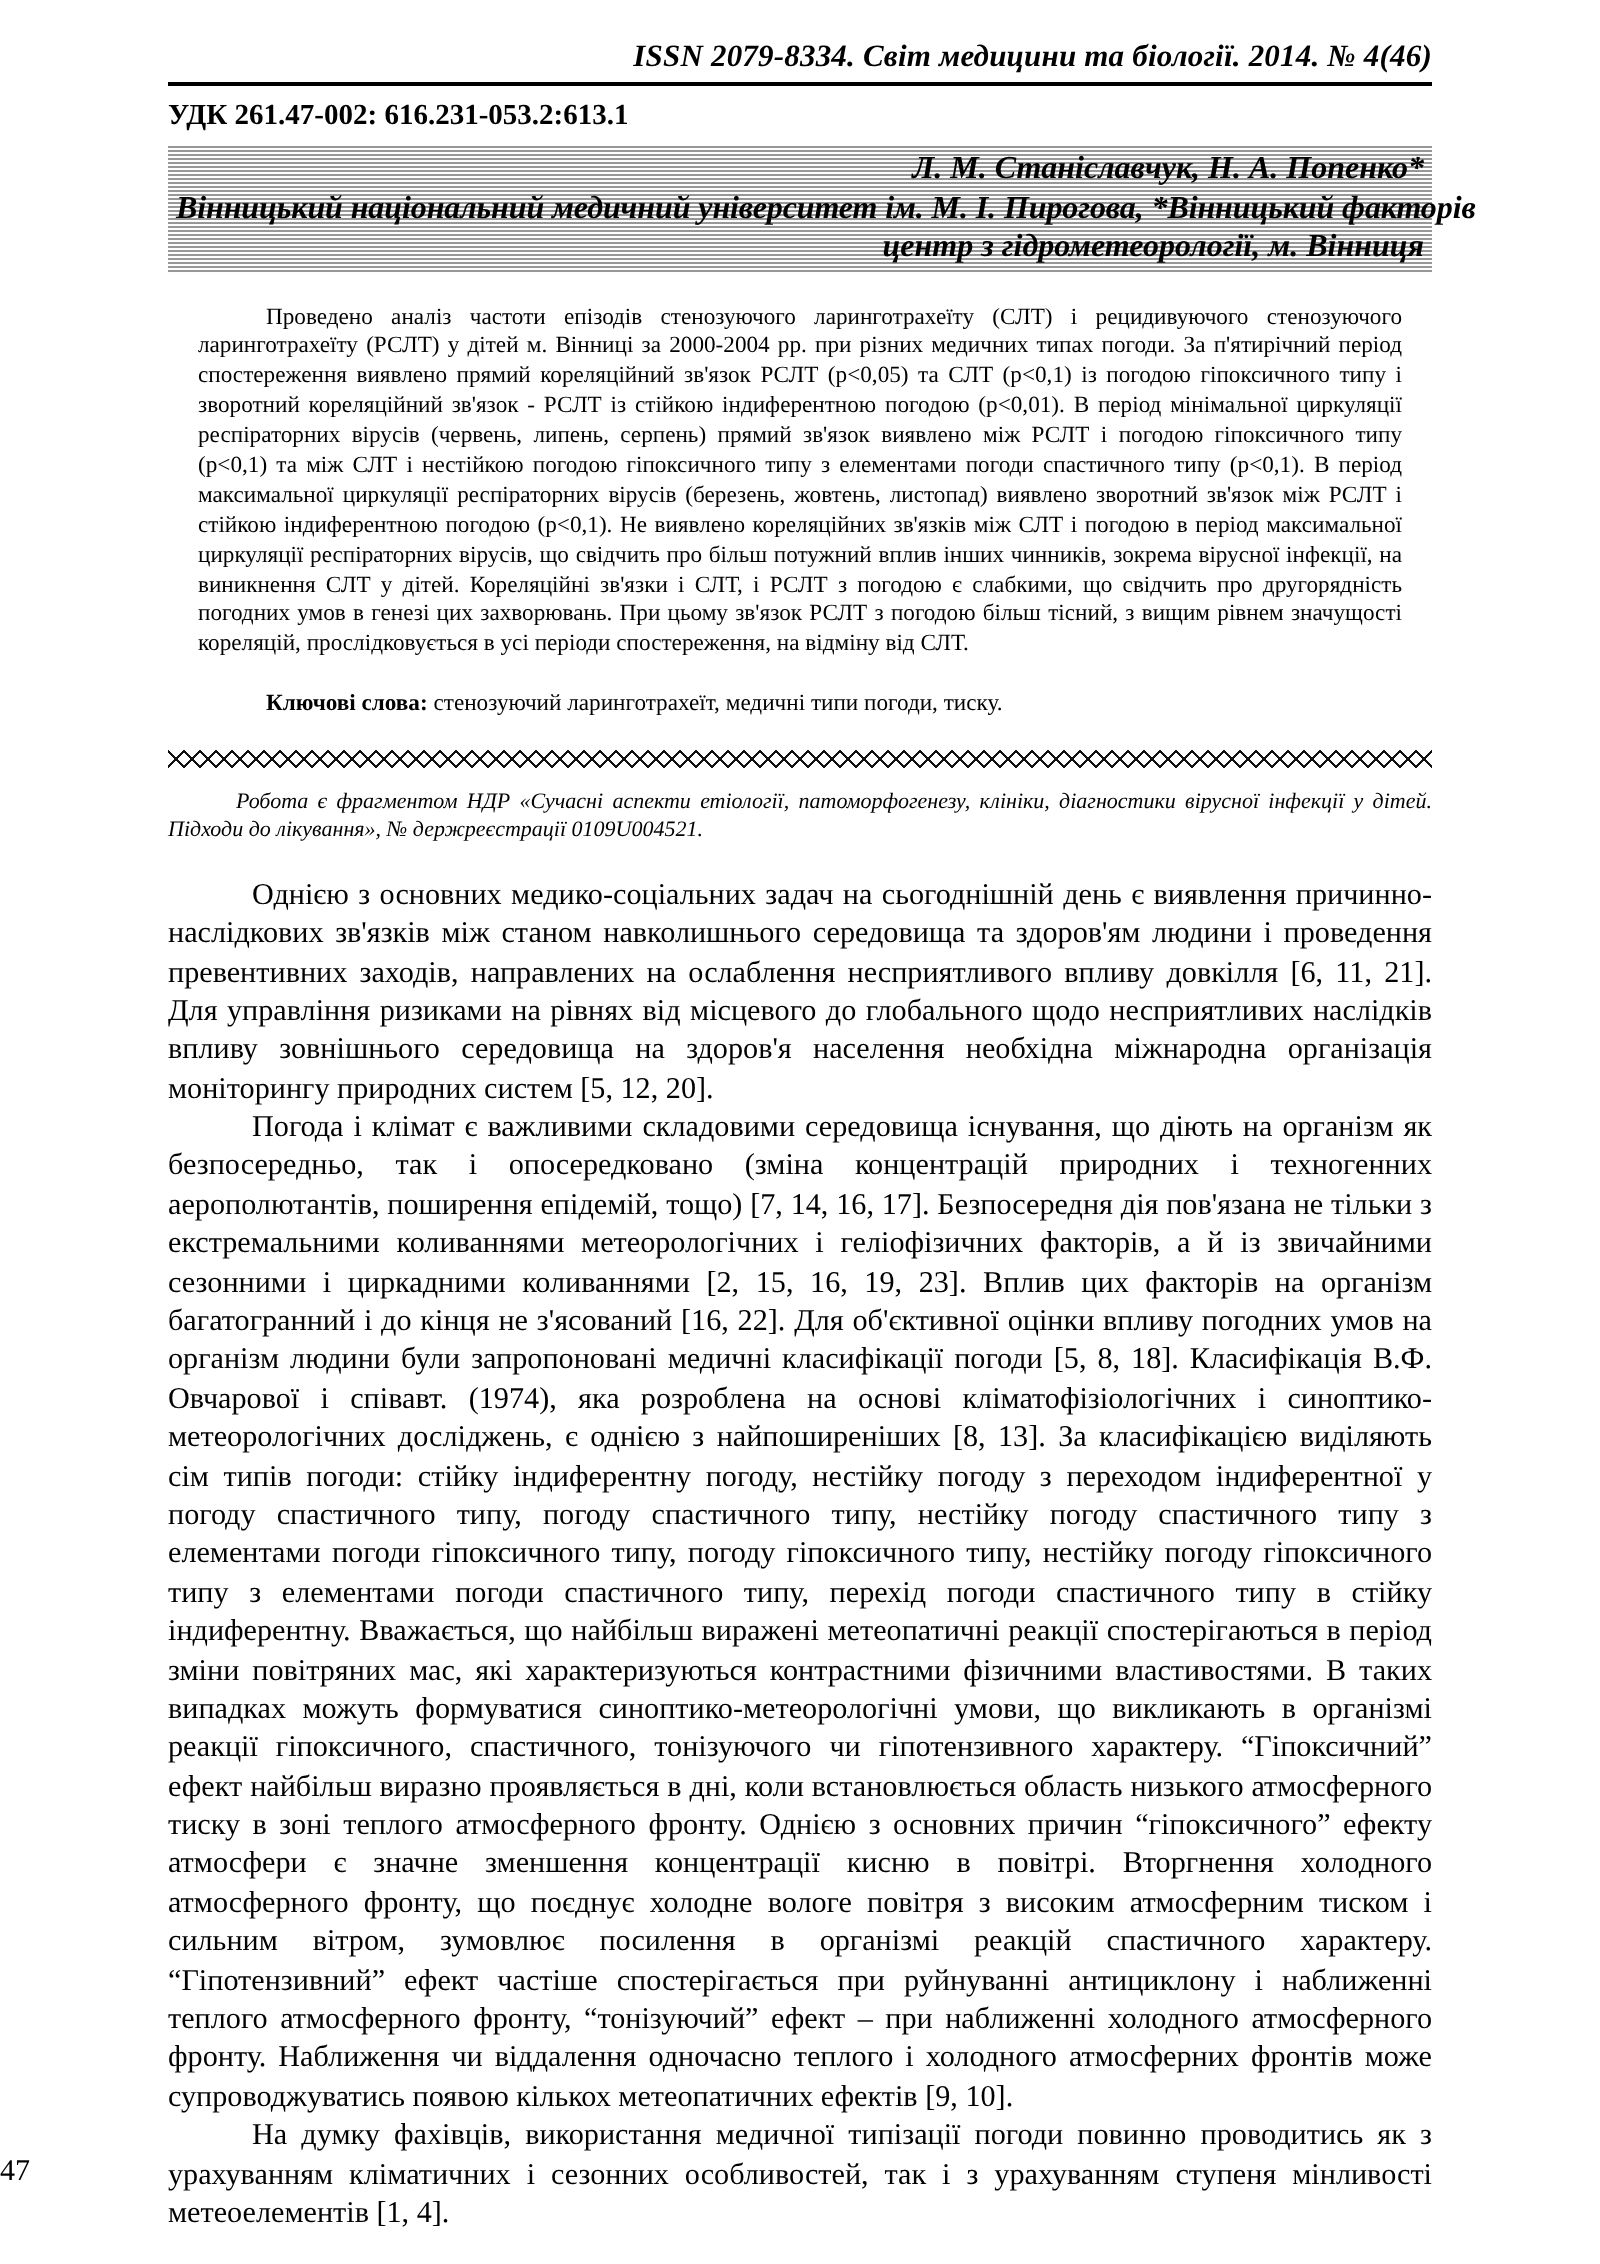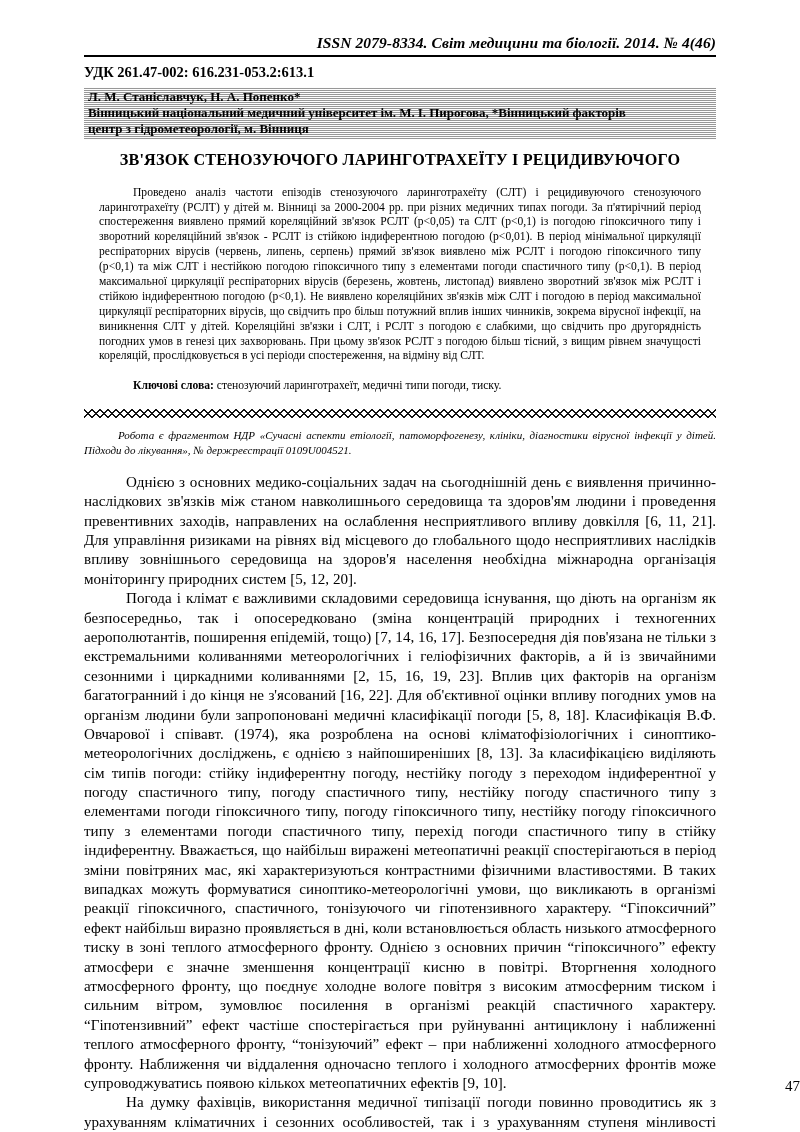--- a/index.html
+++ b/index.html
@@ -27,21 +27,21 @@
     width: 632px;
   }
 
   
   .runhead {
     text-align: right;
     font-style: italic;
     font-weight: bold;
     font-size: 15.5px;
     letter-spacing: 0.1px;
-    padding-top: 34px;
+    padding-top: 20px;
     padding-bottom: 3px;
     white-space: nowrap;
   }
   .runhead-rule {
     border-bottom: 2.2px solid #000;
     margin-bottom: 7px;
   }
 
   
   .udc {
@@ -54,26 +54,27 @@
   .authors-band {
     background-color: #e2e2e2;
     background-image:
       repeating-linear-gradient(
         0deg,
         rgba(255,255,255,0.95) 0px,
         rgba(255,255,255,0.95) 1px,
         rgba(90,90,90,0.55) 1px,
         rgba(90,90,90,0.55) 2px
       );
-    text-align: left;
+    text-align: right;
     font-weight: bold;
-    font-size: 13px;
+    font-size: 16px;
     line-height: 1.22;
     padding: 2px 4px 3px 4px;
     box-sizing: border-box;
+    font-style: italic;
   }
   .authors-band .ln {
     display: block;
     white-space: nowrap;
   }
   .authors-band .ln.wide { letter-spacing: -0.05px; }
 
   
   .article-title {
     text-align: center;
@@ -132,21 +133,21 @@
     text-indent: 42px;
     text-align: justify;
   }
 
   
   .folio {
     position: absolute;
     left: 0;
     right: 0;
     top: 1078px;
-    text-align: right;
+    text-align: left;
     font-size: 15px;
   }
 </style>
 </head>
 <body>
 
 <div class="page">
   <div class="inner">
 
     <div class="runhead">ISSN 2079-8334. Світ медицини та біології. 2014. № 4(46)</div>
@@ -154,21 +155,20 @@
 
     <div class="udc">УДК 261.47-002: 616.231-053.2:613.1</div>
 
     <div class="authors-band">
       <span class="ln">Л. М. Станіславчук, Н. А. Попенко*</span>
       <span class="ln wide">Вінницький національний медичний університет ім. М. І. Пирогова, *Вінницький факторів</span>
       <span class="ln">центр з гідрометеорології, м. Вінниця</span>
     </div>
 
     <div class="article-title">
-      <span class="ln">ЗВ'ЯЗОК СТЕНОЗУЮЧОГО ЛАРИНГОТРАХЕЇТУ І РЕЦИДИВУЮЧОГО</span>
     </div>
 
     <div class="abstract">Проведено аналіз частоти епізодів стенозуючого ларинготрахеїту (СЛТ) і рецидивуючого стенозуючого ларинготрахеїту (РСЛТ) у дітей м. Вінниці за 2000-2004 рр. при різних медичних типах погоди. За п'ятирічний період спостереження виявлено прямий кореляційний зв'язок РСЛТ (p&lt;0,05) та СЛТ (p&lt;0,1) із погодою гіпоксичного типу і зворотний кореляційний зв'язок - РСЛТ із стійкою індиферентною погодою (p&lt;0,01). В період мінімальної циркуляції респіраторних вірусів (червень, липень, серпень) прямий зв'язок виявлено між РСЛТ і погодою гіпоксичного типу (p&lt;0,1) та між СЛТ і нестійкою погодою гіпоксичного типу з елементами погоди спастичного типу (p&lt;0,1). В період максимальної циркуляції респіраторних вірусів (березень, жовтень, листопад) виявлено зворотний зв'язок між РСЛТ і стійкою індиферентною погодою (p&lt;0,1). Не виявлено кореляційних зв'язків між СЛТ і погодою в період максимальної циркуляції респіраторних вірусів, що свідчить про більш потужний вплив інших чинників, зокрема вірусної інфекції, на виникнення СЛТ у дітей. Кореляційні зв'язки і СЛТ, і РСЛТ з погодою є слабкими, що свідчить про другорядність погодних умов в генезі цих захворювань. При цьому зв'язок РСЛТ з погодою більш тісний, з вищим рівнем значущості кореляцій, прослідковується в усі періоди спостереження, на відміну від СЛТ.</div>
     <div class="abstract kw-line"><span class="kw-label">Ключові слова:</span><span> стенозуючий ларинготрахеїт, медичні типи погоди, тиску.</span></div>
 
     <div class="wavy"></div>
 
     <div class="fundnote">Робота є фрагментом НДР «Сучасні аспекти етіології, патоморфогенезу, клініки, діагностики вірусної інфекції у дітей. Підходи до лікування», № держреєстрації 0109U004521.</div>
 
     <div class="body-text">

